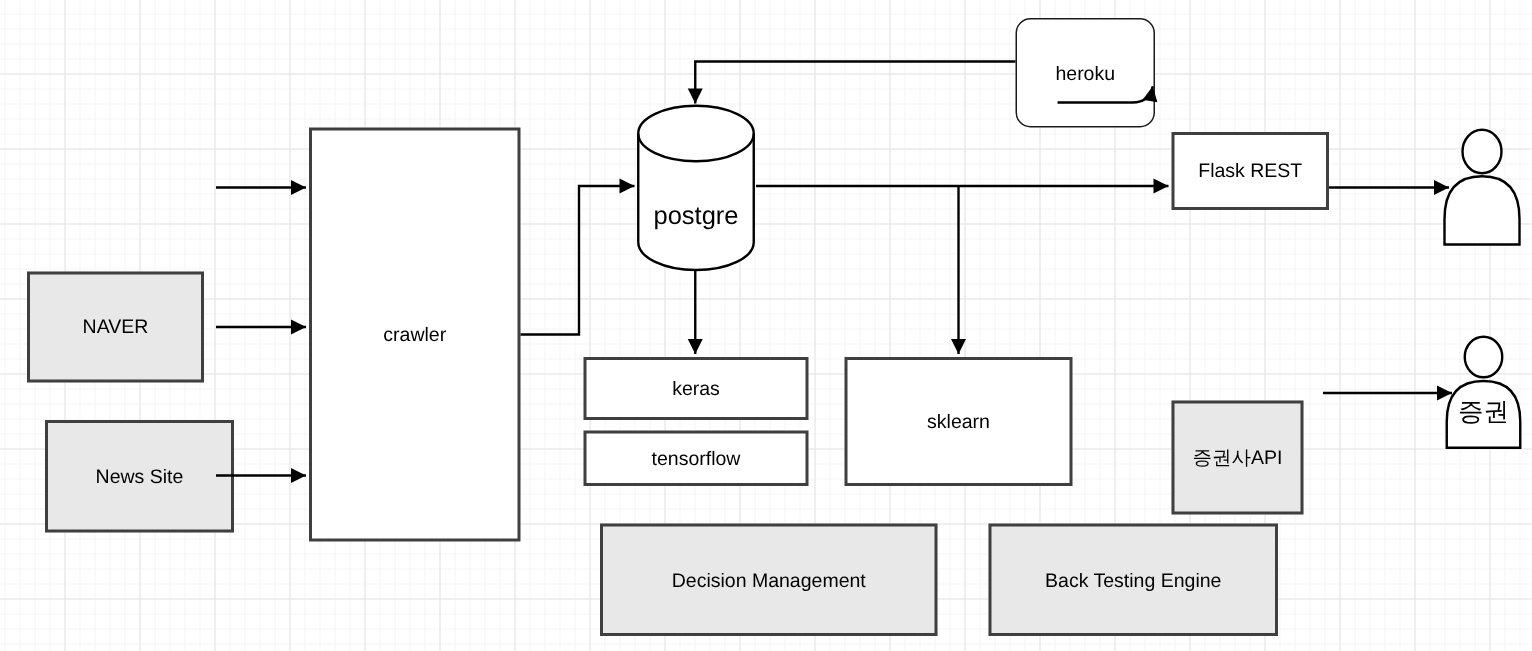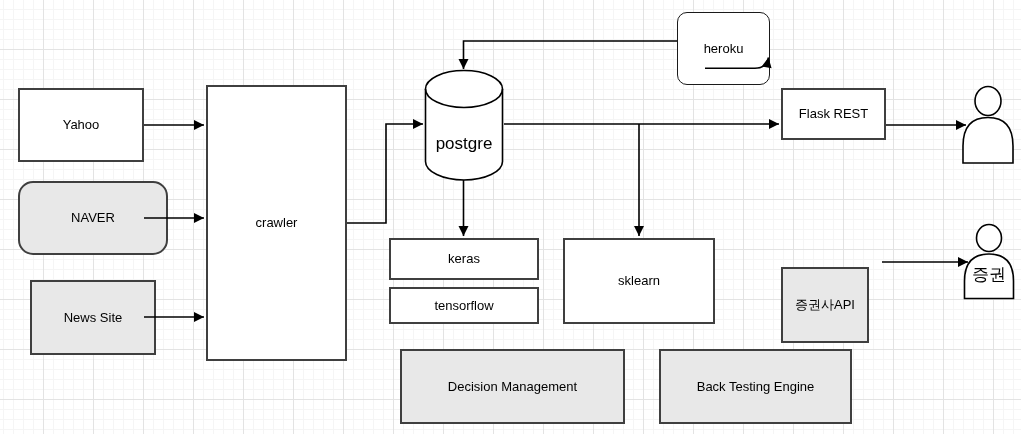--- a/index.html
+++ b/index.html
@@ -35,21 +35,21 @@
     line-height: 1.2;
   }
   .node.gray { background: #e8e8e8; }
   .node.rounded {
     border-radius: 10px;
     border-width: 1.5px;
     border-color: #1a1a1a;
   }
   
   #n-yahoo      { left: 18px;  top: 88px;  width: 126px; height: 74px; }
-  #n-naver      { left: 18px;  top: 181px; width: 150px; height: 74px; border-radius: 15px; }
+  #n-naver      { left: 18px;  top: 181px; width: 118px; height: 74px; }
   #n-newssite   { left: 18px;  top: 280px; width: 126px; height: 75px; margin-left: 12px; }
   #n-crawler    { left: 206px; top: 85px;  width: 141px; height: 276px; }
   #n-heroku     { left: 677px; top: 12px;  width: 93px;  height: 73px; }
   #n-keras      { left: 389px; top: 238px; width: 150px; height: 42px; }
   #n-tensorflow { left: 389px; top: 287px; width: 150px; height: 37px; }
   #n-sklearn    { left: 563px; top: 238px; width: 152px; height: 86px; }
   #n-flask      { left: 781px; top: 88px;  width: 105px; height: 52px; }
   #n-secapi     { left: 781px; top: 224px; width: 88px; height: 76px; margin-top: 43px; }
   #n-decision   { left: 400px; top: 349px; width: 225px; height: 75px; }
   #n-backtest   { left: 659px; top: 349px; width: 193px; height: 75px; }
@@ -68,23 +68,20 @@
     text-align: center;
   }
   #lbl-postgre { left: 424px; top: 134px; width: 80px; }
   #lbl-seckor  { left: 959px; top: 263px; width: 60px; }
 </style>
 </head>
 <body>
 
 <div id="canvas">
 
-  <div class="node" id="n-yahoo">
-    <span>Yahoo</span>
-  </div>
   <div class="node gray" id="n-naver">
     <span>NAVER</span>
   </div>
   <div class="node gray" id="n-newssite">
     <span>News Site</span>
   </div>
   <div class="node" id="n-crawler">
     <span>crawler</span>
   </div>
   <div class="node rounded" id="n-heroku">

